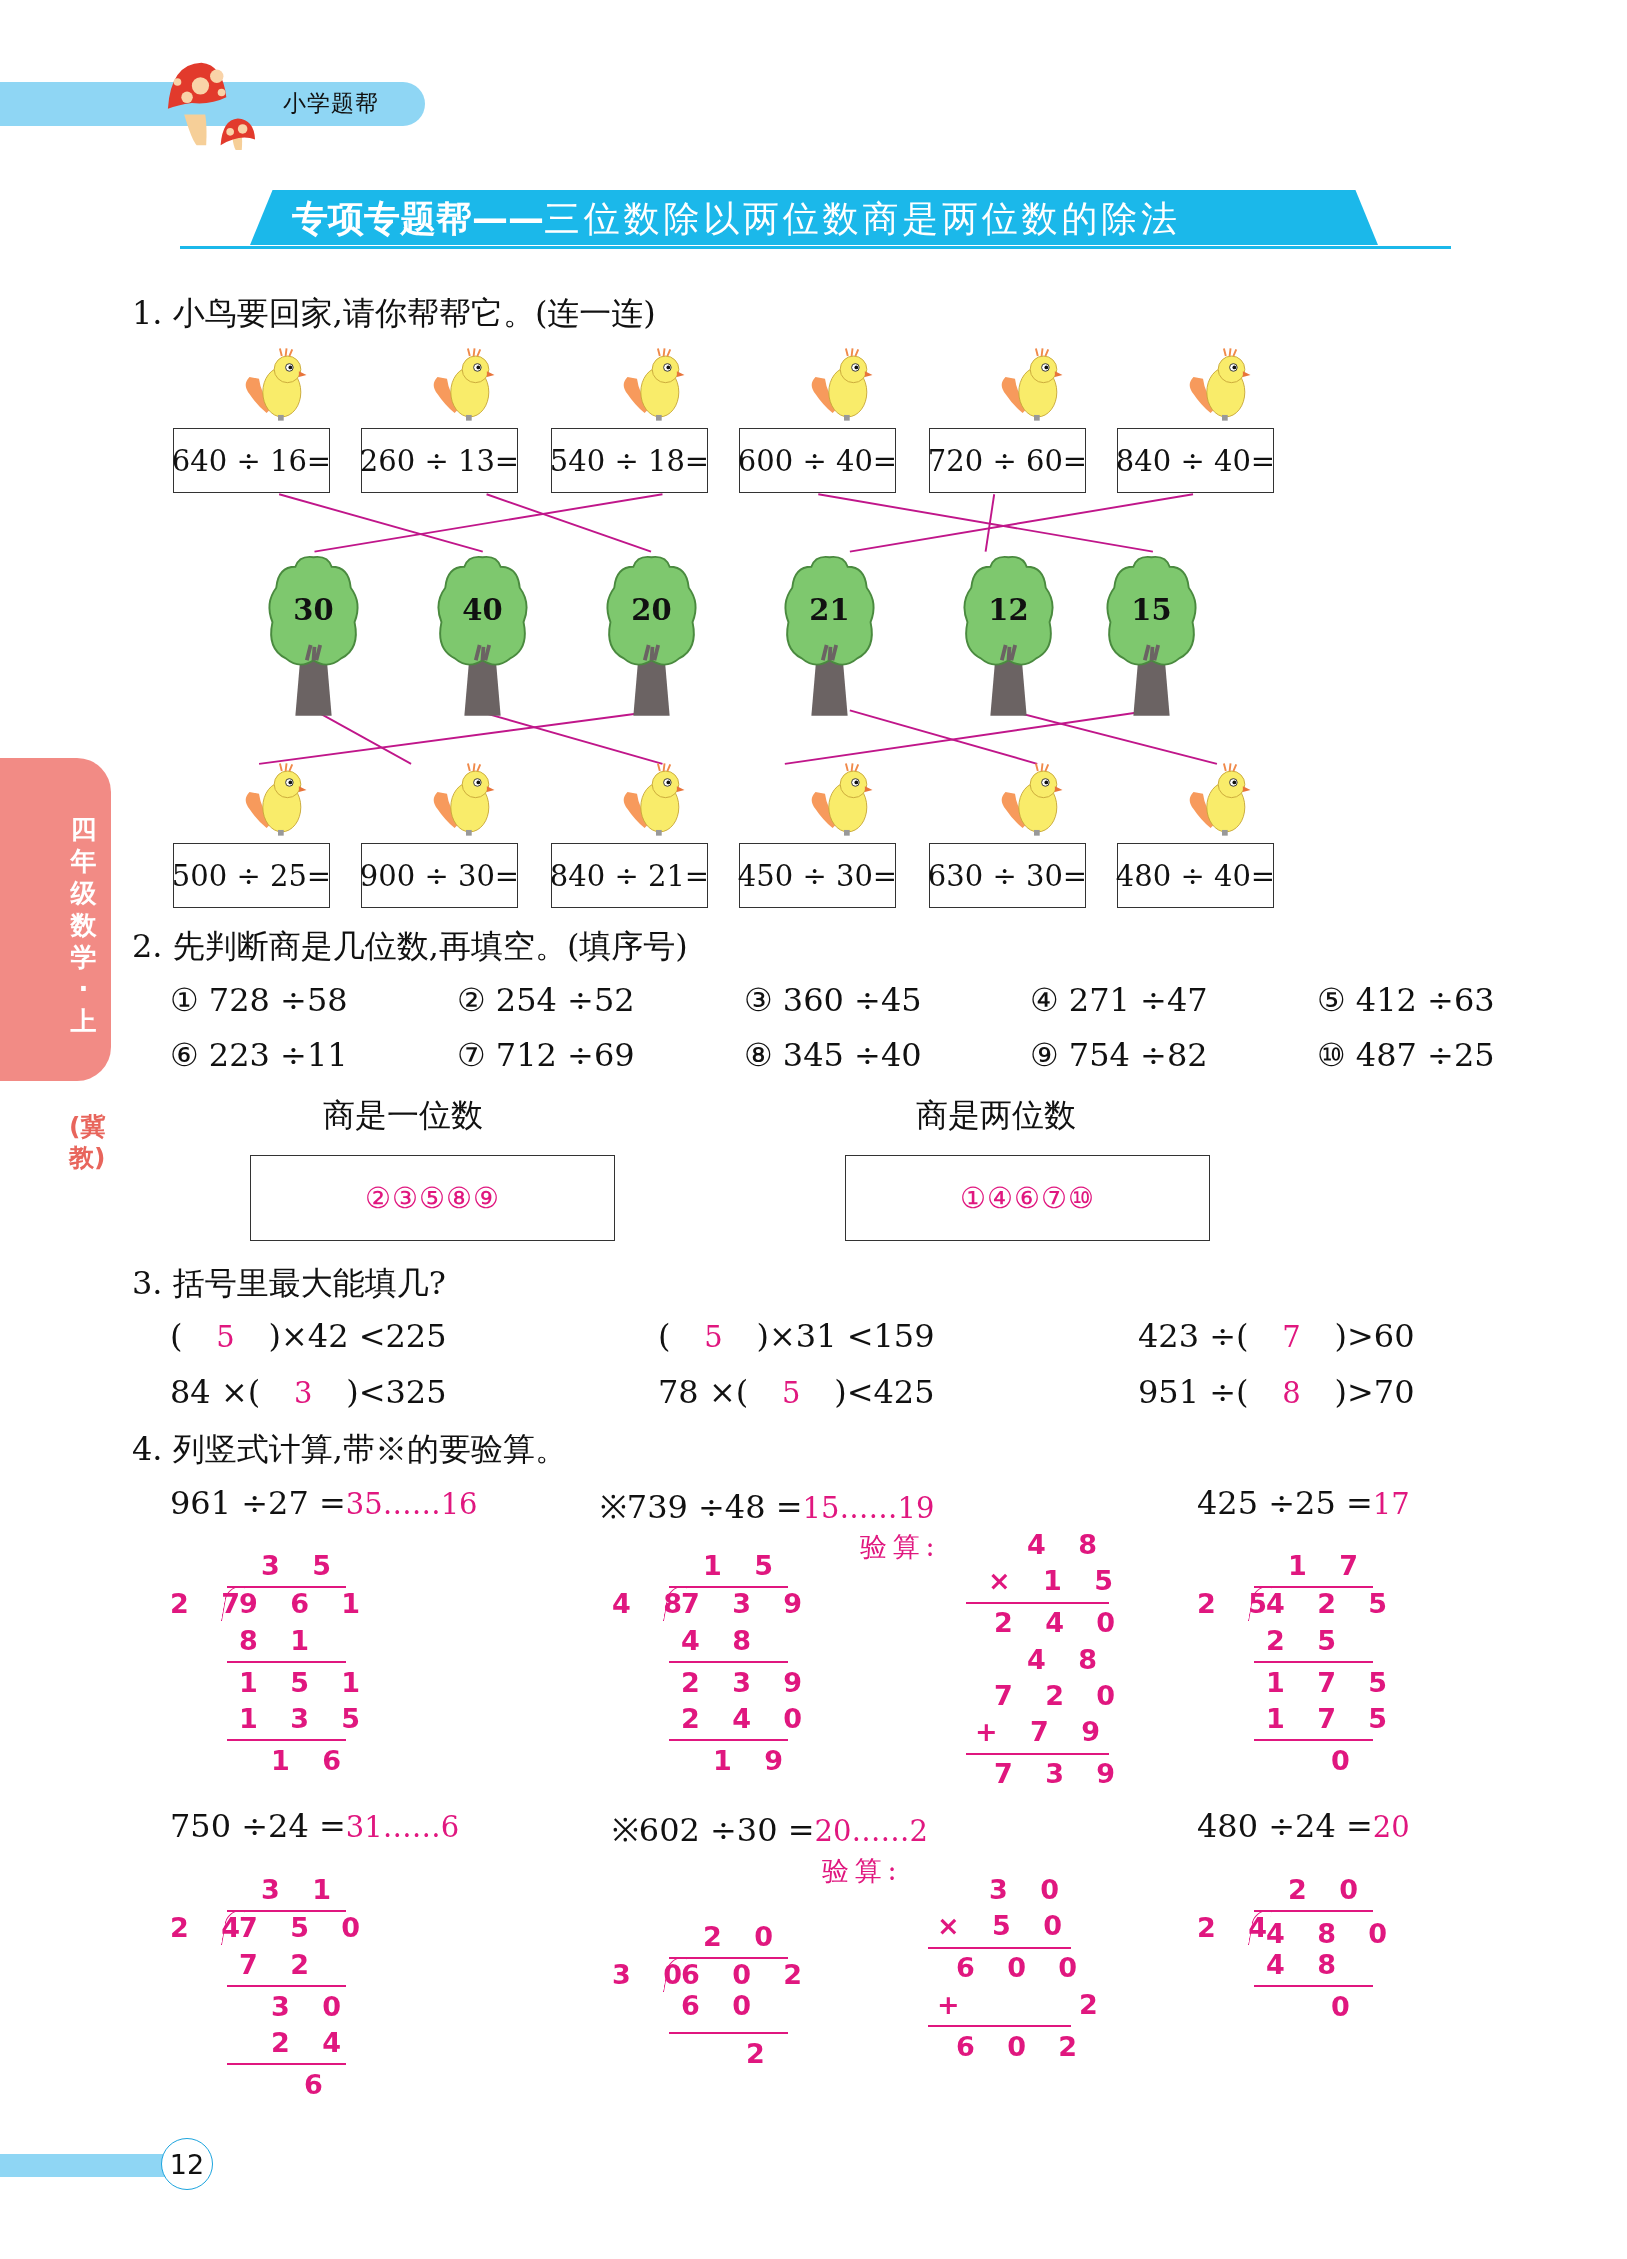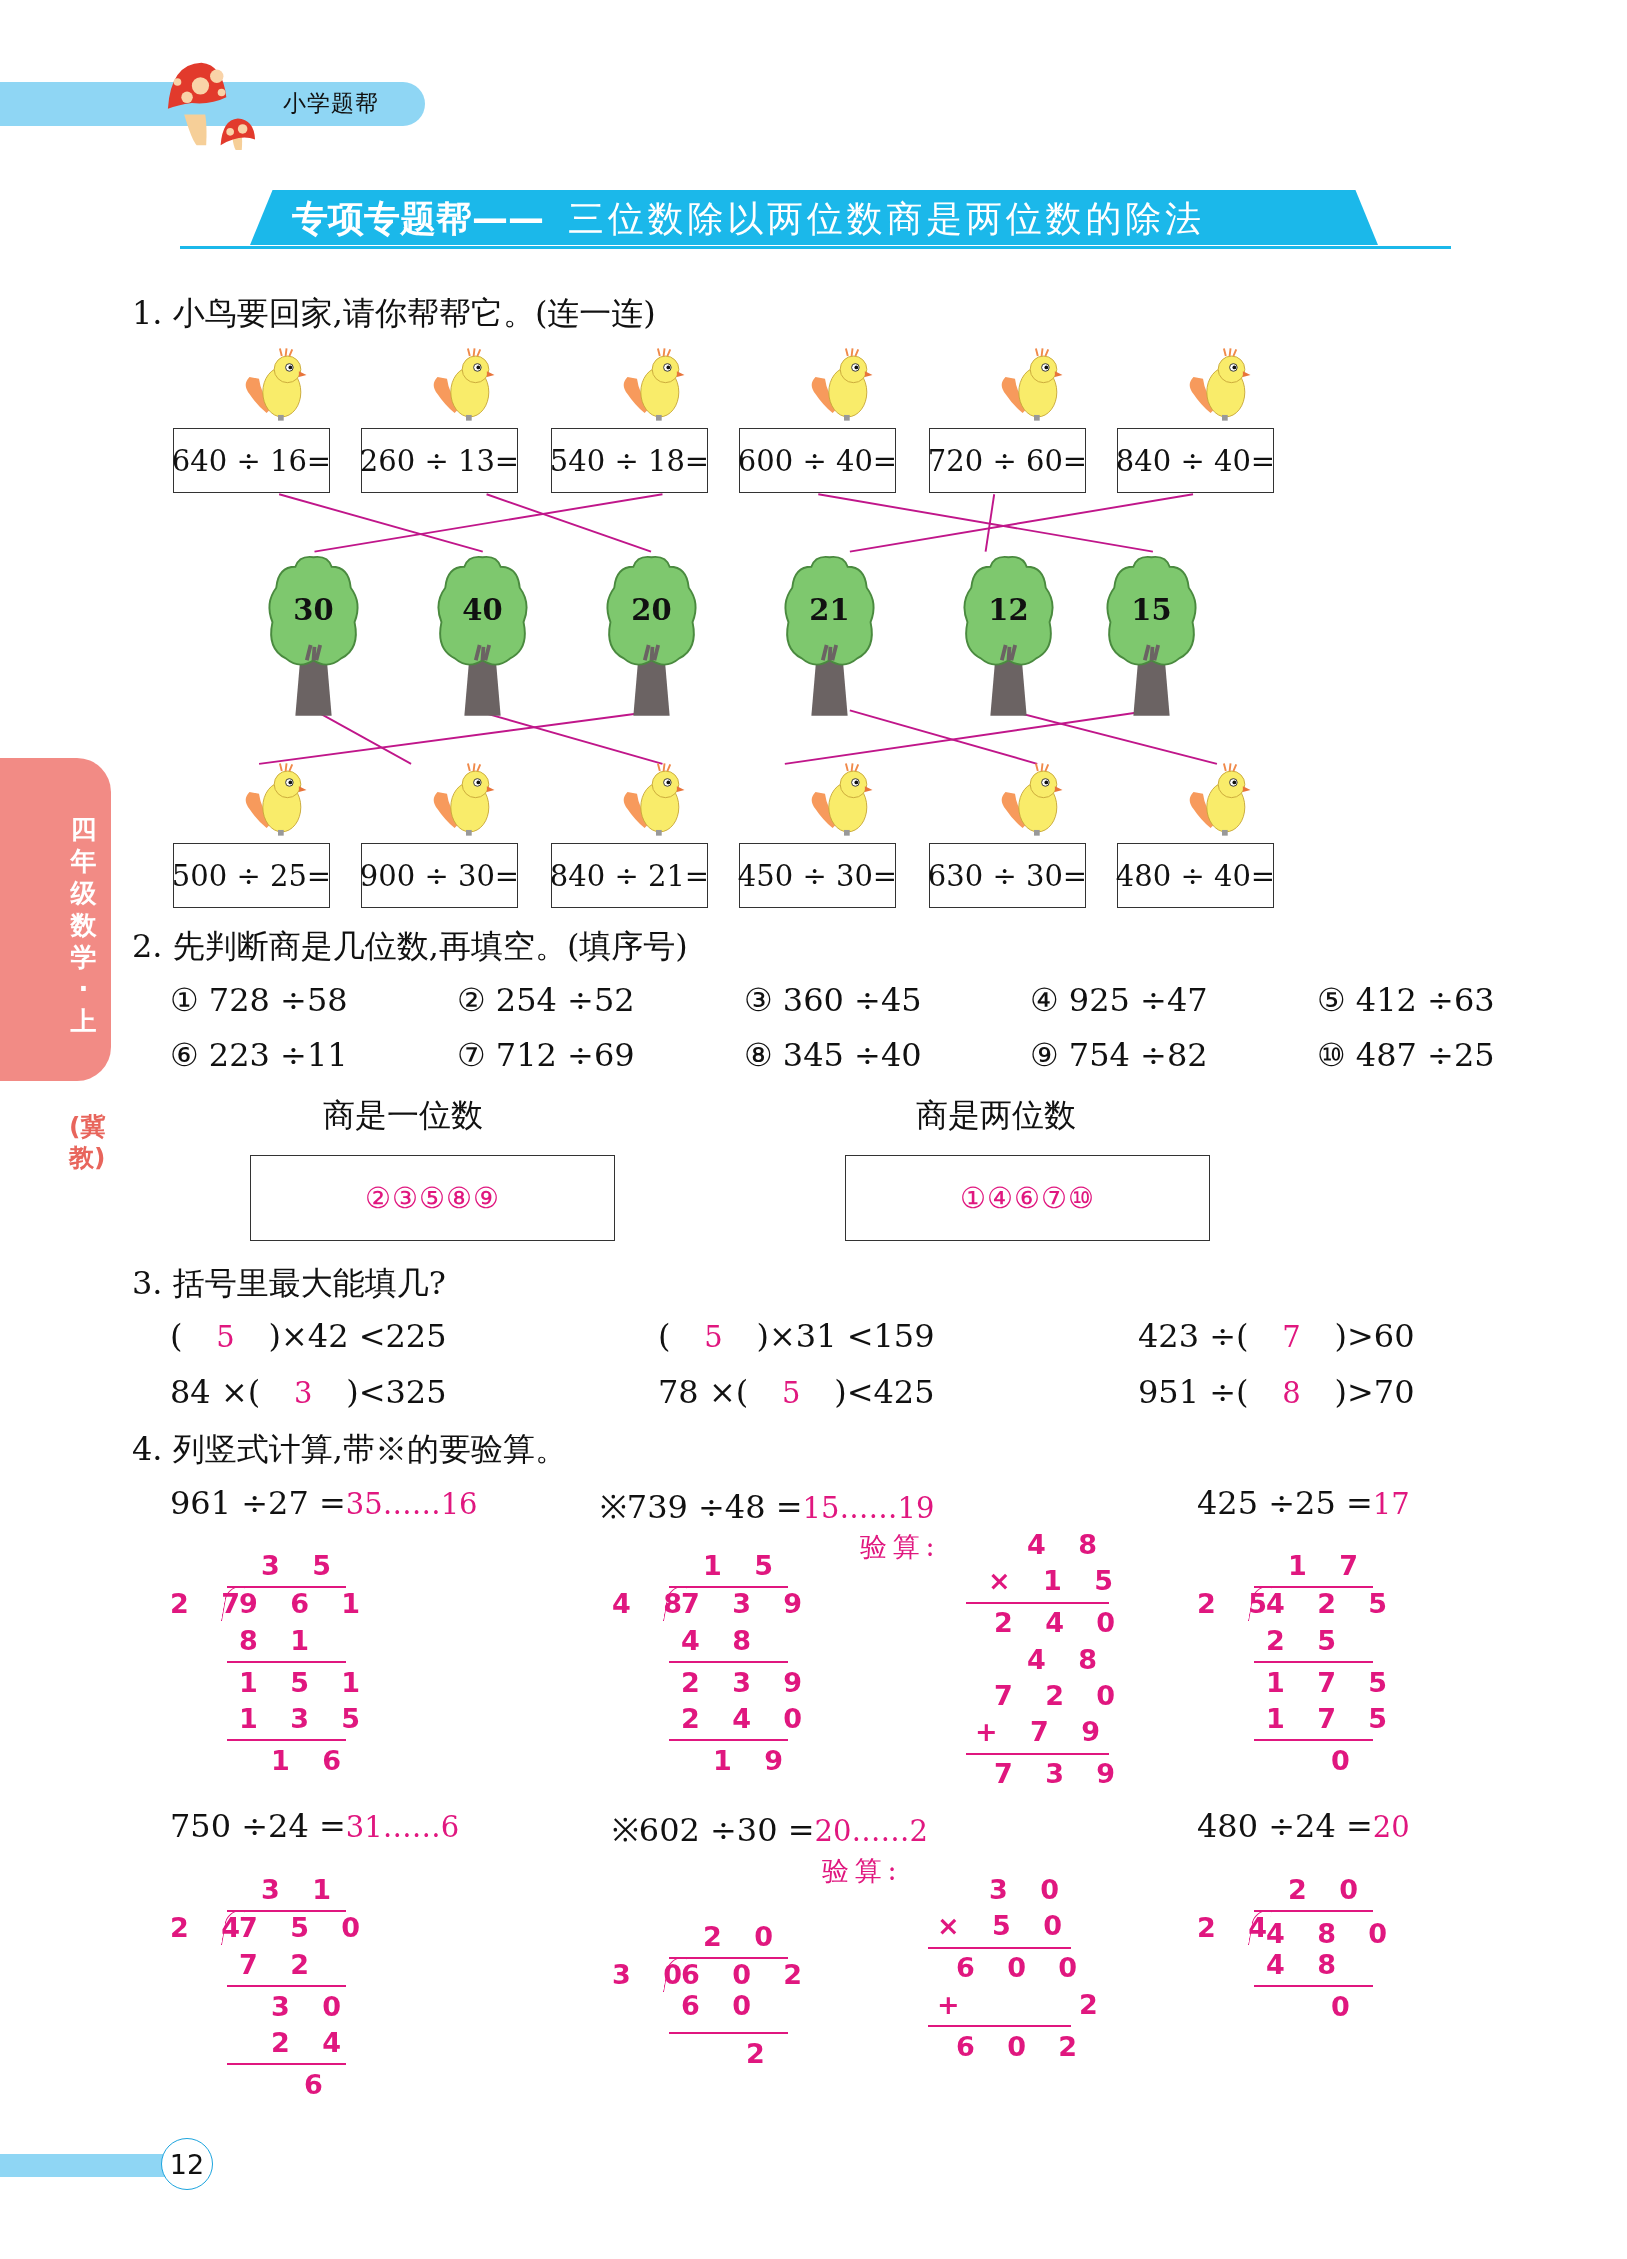--- a/index.html
+++ b/index.html
@@ -3,21 +3,21 @@
 <meta charset="utf-8">
 <style>
   html,body{margin:0;padding:0;background:#fff;}
   body{width:1628px;height:2260px;position:relative;overflow:hidden;font-family:"DejaVu Serif","Liberation Serif",serif;color:#111;}
   .abs{position:absolute;}
   .brand-bar{left:0;top:82px;width:425px;height:44px;background:#8fd6f4;border-radius:0 22px 22px 0;}
   .brand-text{left:283px;top:88px;font-family:"DejaVu Sans",sans-serif;font-size:23px;color:#111;letter-spacing:1px;}
   .title-band{left:250px;top:190px;width:1128px;height:55px;background:#1bb8ea;clip-path:polygon(2% 0,98% 0,100% 100%,0 100%);border-radius:7.6px 7.6px 0 0;}
   .title-line{left:180px;top:246px;width:1271px;height:2.9px;background:#1bb8ea;}
   .title-text{left:292px;top:195px;color:#fff;font-family:"DejaVu Sans",sans-serif;font-size:36px;font-weight:bold;white-space:nowrap;}
-  .title-text .sub{font-family:Liberation Sans, sans-serif;font-weight:normal;letter-spacing:3.8px;margin-left:24px;}
+  .title-text .sub{font-family:Liberation Sans, sans-serif;font-weight:normal;letter-spacing:3.8px;}
   .q{font-size:32px;white-space:nowrap;}
   .box{position:absolute;border:1.9px solid #333;background:#fff;display:flex;align-items:center;justify-content:center;font-size:29px;white-space:nowrap;}
   .bird{position:absolute;width:76px;height:75px;}
   .tree{position:absolute;width:105px;height:163px;}
   .tree-num{position:absolute;left:0;top:40px;width:100%;text-align:center;font-size:29px;font-weight:bold;color:#111;}
   .side-tab{left:0;top:758px;width:111px;height:323px;background:#f28b85;border-radius:0 34px 34px 0;}
   .side-text{left:69px;top:813px;width:29px;color:#fff;font-family:"DejaVu Sans",sans-serif;font-weight:bold;font-size:26px;line-height:32px;text-align:center;}
   .side-edition{left:69px;top:1111px;width:29px;color:#e8655c;font-family:"DejaVu Sans",sans-serif;font-weight:bold;font-size:25px;line-height:31px;text-align:center;}
   .ans{color:#e0177f;font-size:29px;}
   .ansbox{position:absolute;border:1.9px solid #333;height:84px;display:flex;align-items:center;justify-content:center;font-size:29px;color:#e0177f;letter-spacing:1px;}
@@ -244,21 +244,21 @@
         <path d="M44 8 L42 0 M48 8 L49 0 M52 8 L55 1" stroke="#f08a4b" stroke-width="2"></path>
         <rect x="40" y="70" width="6" height="6" fill="#999"></rect>
       </svg></div>
     <div class="box" style="left:1117px;top:843px;width:155px;height:63px">480 ÷ 40=</div>
   </div>
 
 <div class="abs q" style="left:132px;top:925px">2. 先判断商是几位数,再填空。(填序号)</div>
 <div class="abs q" style="left:170px;top:981px">① 728 ÷58</div>
 <div class="abs q" style="left:457px;top:981px">② 254 ÷52</div>
 <div class="abs q" style="left:744px;top:981px">③ 360 ÷45</div>
-<div class="abs q" style="left:1030px;top:981px">④ 925 ÷47</div>
+<div class="abs q" style="left:1030px;top:981px">④ 271 ÷47</div>
 <div class="abs q" style="left:1317px;top:981px">⑤ 412 ÷63</div>
 <div class="abs q" style="left:170px;top:1036px">⑥ 223 ÷11</div>
 <div class="abs q" style="left:457px;top:1036px">⑦ 712 ÷69</div>
 <div class="abs q" style="left:744px;top:1036px">⑧ 345 ÷40</div>
 <div class="abs q" style="left:1030px;top:1036px">⑨ 754 ÷82</div>
 <div class="abs q" style="left:1317px;top:1036px">⑩ 487 ÷25</div>
 
 <div class="abs q" style="left:323px;top:1094px">商是一位数</div>
 <div class="abs q" style="left:916px;top:1094px">商是两位数</div>
 <div class="ansbox" style="left:250px;top:1155px;width:363px">②③⑤⑧⑨</div>

